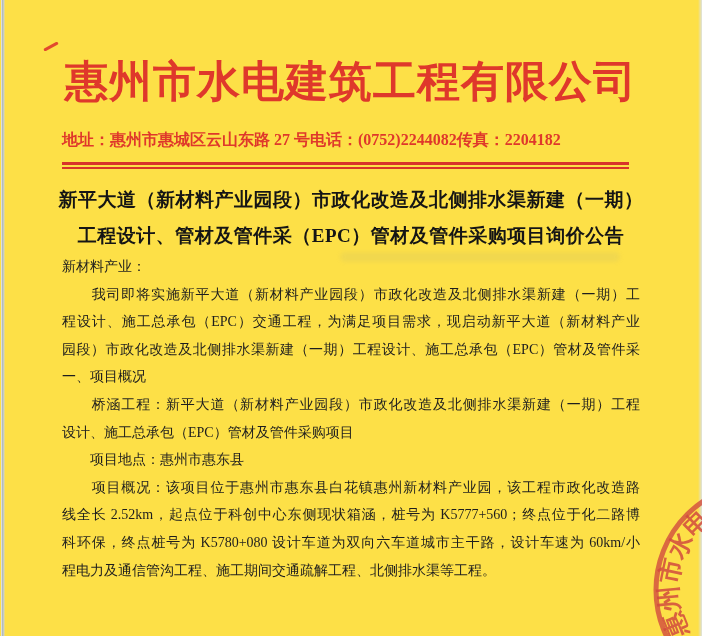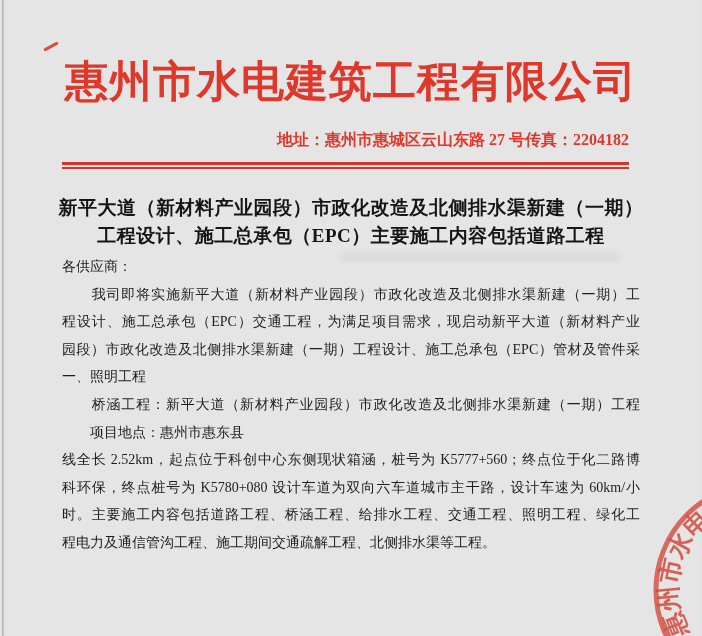--- a/index.html
+++ b/index.html
@@ -1,19 +1,19 @@
 <!DOCTYPE html>
 <html><head>
 <meta charset="utf-8">
 <style>
   html,body { margin:0; padding:0; background:#ffffff; }
   .page {
     position:relative;
     width:702px; height:636px;
-    background:#e5e5e5;
+    background:#fde047;
     overflow:hidden;
     font-family:"Liberation Serif","DejaVu Serif",serif;
   }
   
   .scan-edge-left {
     position:absolute; left:1px; top:0; width:4px; height:636px;
     background:linear-gradient(to right,#eef1f0,#a9b1ae 45%,#cfd5d3 70%,rgba(255,255,255,0));
   }
   .scan-edge-right {
     position:absolute; right:0; top:0; width:4px; height:636px;
@@ -28,33 +28,33 @@
     background:rgba(140,150,147,0.10); filter:blur(2px); border-radius:5px;
   }
   
   .company {
     position:absolute; top:46px; left:0; width:100%;
     text-align:center; font-size:43px; line-height:72px; font-weight:700;
     color:#df382b; letter-spacing:1px; white-space:nowrap;
   }
   .contact {
     position:absolute; top:130px; left:62px; width:567px;
-    display:flex; justify-content:flex-end;
+    display:flex; justify-content:flex-start;
     font-size:16px; font-weight:700; color:#df382b; white-space:nowrap;
   }
   .rule {
     position:absolute; top:162px; left:62px; width:567px; height:2px;
     border-top:3px solid #d8342a; border-bottom:2px solid #d8342a;
   }
   
   .t1, .t2 {
     position:absolute; left:0; width:100%; text-align:center;
     font-size:19px; font-weight:700; color:#151515; letter-spacing:.5px; white-space:nowrap;
   }
-  .t1 { top:187px;margin-top:8px; }
+  .t1 { top:187px; }
   .t2 { top:223px; }
   
   .body-text {
     position:absolute; top:253px; left:62px; width:578px;
     font-size:14px; line-height:27.6px; color:#1e1e1e;
   }
   .body-text .line { height:27.6px; overflow:hidden; }
   .body-text .line.fill { text-align:justify; text-align-last:justify; }
   
   .seal { position:absolute; left:648px; top:475px; }
@@ -70,40 +70,42 @@
 
   <div class="scan-edge-left"></div>
   <div class="scan-edge-right"></div>
   <div class="red-tick"></div>
   <div class="smudge"></div>
 
   <div class="company">惠州市水电建筑工程有限公司</div>
 
   <div class="contact">
     <span>地址：惠州市惠城区云山东路 27 号</span>
+    <span>电话：(0752)2244082</span>
     <span>传真：2204182</span>
   </div>
 
   <div class="rule"></div>
 
   <div class="t1">新平大道（新材料产业园段）市政化改造及北侧排水渠新建（一期）</div>
-  <div class="t2">工程设计、施工总承包（EPC）主要施工内容包括道路工程</div>
+  <div class="t2">工程设计、管材及管件采（EPC）管材及管件采购项目询价公告</div>
 
   <div class="body-text">
 
-  <div class="line">各供应商：</div>
+  <div class="line">新材料产业：</div>
       <div class="line fill">　　我司即将实施新平大道（新材料产业园段）市政化改造及北侧排水渠新建（一期）工</div>
       <div class="line fill">程设计、施工总承包（EPC）交通工程，为满足项目需求，现启动新平大道（新材料产业</div>
       <div class="line fill">园段）市政化改造及北侧排水渠新建（一期）工程设计、施工总承包（EPC）管材及管件采</div>
-      <div class="line">一、照明工程</div>
+      <div class="line">一、项目概况</div>
       <div class="line fill">　　桥涵工程：新平大道（新材料产业园段）市政化改造及北侧排水渠新建（一期）工程</div>
+      <div class="line">设计、施工总承包（EPC）管材及管件采购项目</div>
       <div class="line">　　项目地点：惠州市惠东县</div>
+      <div class="line fill">　　项目概况：该项目位于惠州市惠东县白花镇惠州新材料产业园，该工程市政化改造路</div>
       <div class="line fill">线全长 2.52km，起点位于科创中心东侧现状箱涵，桩号为 K5777+560；终点位于化二路博</div>
       <div class="line fill">科环保，终点桩号为 K5780+080 设计车道为双向六车道城市主干路，设计车速为 60km/小</div>
-      <div class="line fill">时。主要施工内容包括道路工程、桥涵工程、给排水工程、交通工程、照明工程、绿化工</div>
       <div class="line">程电力及通信管沟工程、施工期间交通疏解工程、北侧排水渠等工程。</div>
     </div>
 
   <svg class="seal" width="230" height="230" viewBox="0 0 230 230" aria-hidden="true">
     <circle cx="115" cy="115" r="107" fill="none" stroke="#d24b3e" stroke-width="5" opacity="0.8"></circle>
     <path id="sealTextPath" d="M 40.5 158 A 86 86 0 1 1 189.5 158" fill="none"></path>
     <text font-size="25" fill="#d24b3e" opacity="0.85">
       <textPath href="#sealTextPath">惠州市水电建筑工程有限公司</textPath>
     </text>
   </svg>

